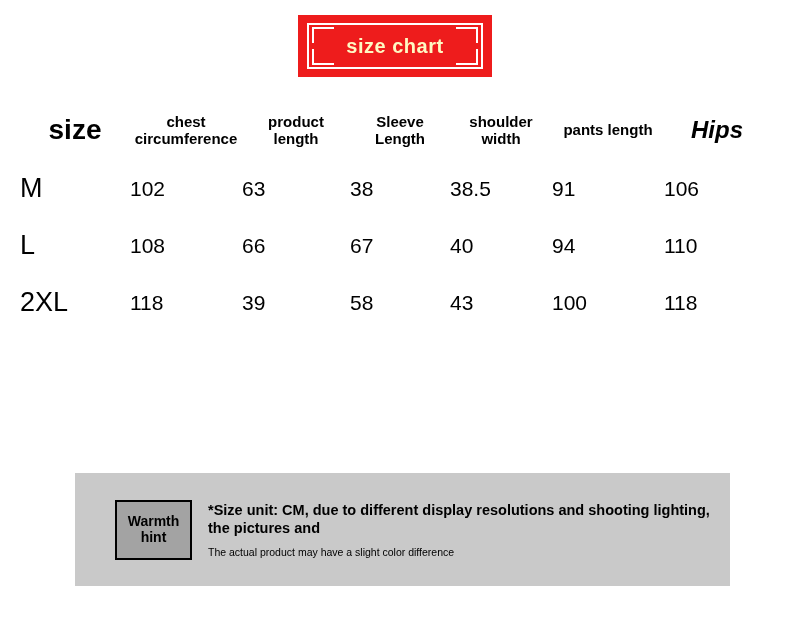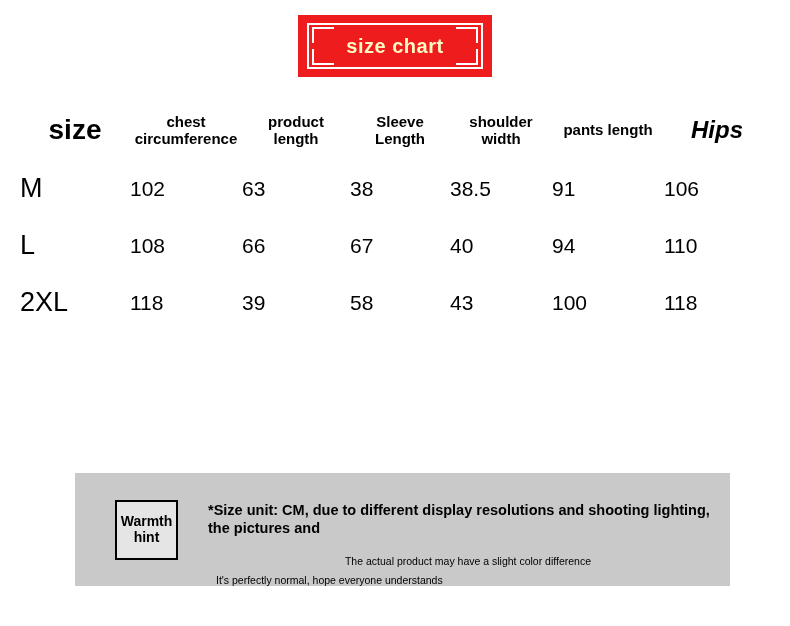--- a/index.html
+++ b/index.html
@@ -119,23 +119,23 @@
     left: 75px;
     top: 473px;
     width: 655px;
     height: 113px;
     background: #c9c9c9;
   }
   .notice-badge {
     position: absolute;
     left: 40px;
     top: 27px;
-    width: 63px;
+    width: 77px;
     height: 60px;
-    background: #e5e5e5;
+    background: #a3a3a3;
     border: 2px solid #000000;
     box-sizing: border-box;
     display: flex;
     flex-direction: column;
     align-items: center;
     justify-content: center;
     line-height: 1.12;
   }
   .notice-badge span {
     font-size: 14px;
@@ -148,23 +148,22 @@
     top: 28px;
     right: 2px;
   }
   .notice-line1 {
     font-size: 14.5px;
     font-weight: bold;
     line-height: 1.25;
   }
   .notice-line2 {
     font-size: 10.5px;
-    margin-top: 18px;
+    margin-top: 9px;
     line-height: 1.3;
-    text-align: center;
   }
   .notice-line3 {
     font-size: 11.5px;
     font-weight: bold;
     margin-top: 15px;
     line-height: 1.3;
   }
   .notice-line4 {
     font-size: 10.5px;
     margin-top: 5px;
@@ -251,15 +250,14 @@
 </table>
 
 <div class="notice">
   <div class="notice-badge">
     <span>Warmth</span>
     <span>hint</span>
   </div>
   <div class="notice-body">
     <div class="notice-line1">*Size unit: CM, due to different display resolutions and shooting lighting, the pictures and</div>
     <div class="notice-line2">The actual product may have a slight color difference</div>
-    <div class="notice-line4">It's perfectly normal, hope everyone understands</div>
   </div>
 </div>
 
 </body></html>

